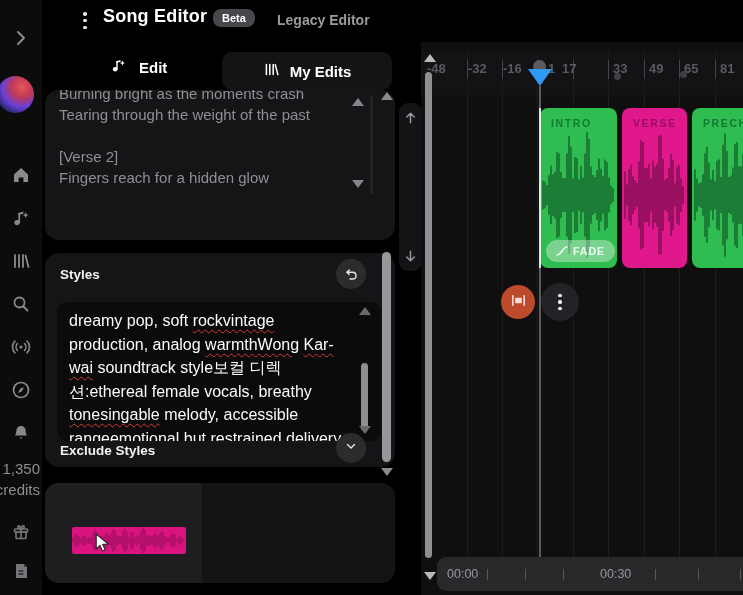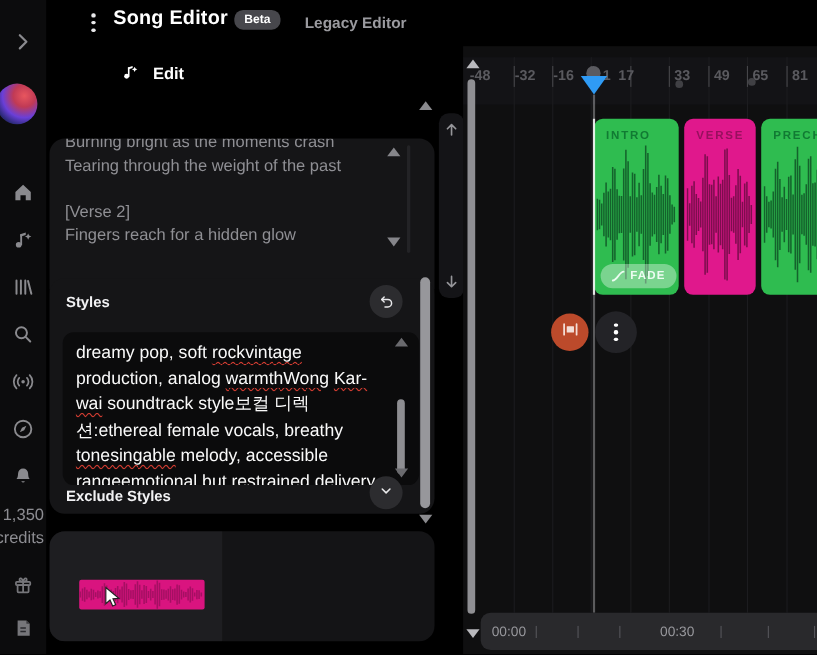--- a/index.html
+++ b/index.html
@@ -24,21 +24,21 @@
   .legacy{position:absolute;left:277px;top:12px;color:#9a9a9f;font-size:14px;font-weight:600;}
 
   
   .tab-edit{position:absolute;left:110px;top:57px;display:flex;align-items:center;gap:12px;
             color:#fff;font-size:15px;font-weight:700;}
   .tab-myedits{position:absolute;left:222px;top:52px;width:170px;height:38px;background:#141416;border-radius:10px;
                display:flex;align-items:center;justify-content:center;gap:10px;color:#fff;font-size:15px;font-weight:700;}
 
   
   .card{position:absolute;left:45px;width:350px;background:#151517;border-radius:14px;overflow:hidden;}
-  .lyrics-card{top:90px;height:150px;margin-top:36px;}
+  .lyrics-card{top:90px;height:150px;}
   .lyrics-view{position:absolute;left:14px;top:0;width:290px;height:112px;overflow:hidden;}
   .lyrics-inner{position:relative;top:-7px;}
   .lyric-line{font-size:15px;line-height:21px;color:#8f8f94;white-space:nowrap;}
   .scroll-arrow-up{width:0;height:0;border-left:6px solid transparent;border-right:6px solid transparent;border-bottom:8px solid #85858a;}
   .scroll-arrow-down{width:0;height:0;border-left:6px solid transparent;border-right:6px solid transparent;border-top:8px solid #85858a;}
   .replace-row{position:absolute;left:0;top:112px;width:350px;height:38px;background:#18181a;
                border-top:1px solid #0a0a0a;display:flex;align-items:center;gap:11px;padding-left:25px;
                color:#c6c6c9;font-size:14px;font-weight:600;}
 
   .styles-card{top:253px;height:214px;}
@@ -171,20 +171,28 @@
   <div class="tab-edit">
     <span>
       <svg width="17" height="17" viewBox="0 0 20 20">
           <circle cx="6" cy="14.5" r="2.6" fill="#fff"></circle>
           <rect x="7.4" y="5" width="1.7" height="10" fill="#fff"></rect>
           <path d="M7.4 5l5-1.6v2.2l-5 1.6z" fill="#fff"></path>
           <path d="M14.6 4.2l.9 2 2 .9-2 .9-.9 2-.9-2-2-.9 2-.9z" fill="#fff"></path>
         </svg>
     </span>
     <span>Edit</span>
+  </div>
+  <div class="tab-myedits">
+    <span>
+      <svg width="17" height="17" viewBox="0 0 20 20" stroke="#fff" stroke-width="1.8" stroke-linecap="round">
+          <path d="M4 4v12M8 4v12M12 4v12M14.5 4.5L17.5 16"></path>
+        </svg>
+    </span>
+    <span>My Edits</span>
   </div>
 
   <div class="card lyrics-card">
     <div class="lyrics-view">
       <div class="lyrics-inner">
           <div class="lyric-line">Burning bright as the moments crash</div>
           <div class="lyric-line">Tearing through the weight of the past</div>
           <div class="lyric-line">&nbsp;</div>
           <div class="lyric-line">[Verse 2]</div>
           <div class="lyric-line">Fingers reach for a hidden glow</div>

